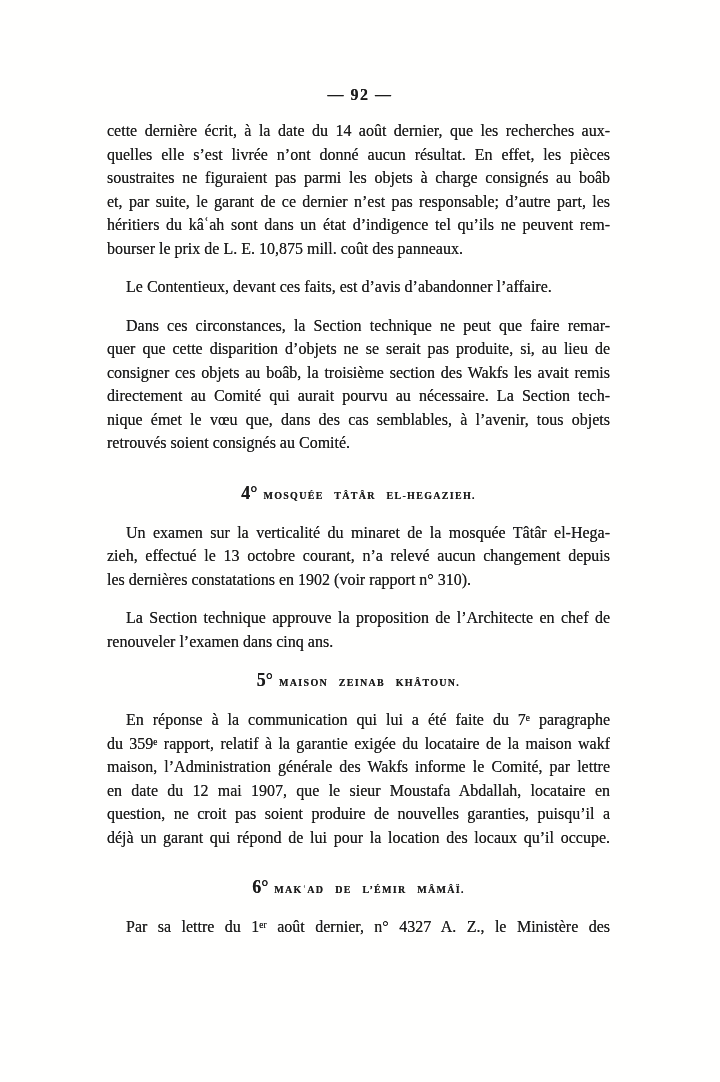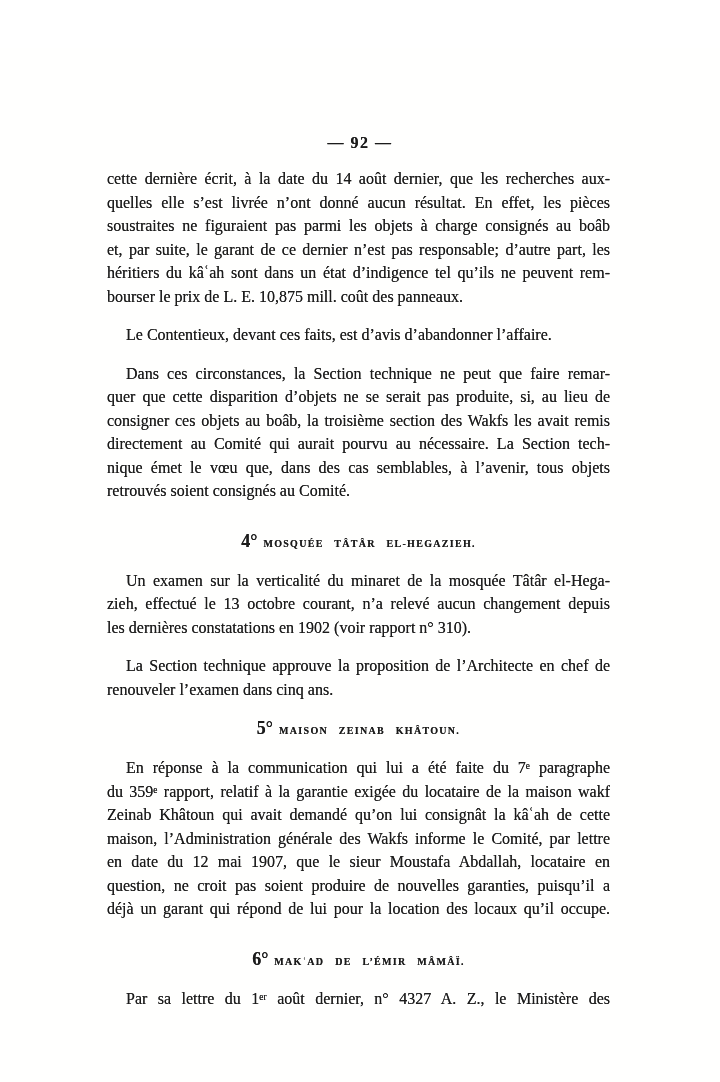--- a/index.html
+++ b/index.html
@@ -17,21 +17,20 @@
     background:#fffffe;
     box-sizing:border-box;
   }
   .page-header{
     padding-top:86px;
     text-align:center;
     font-size:16px;
     font-weight:bold;
     letter-spacing:1.5px;
     text-shadow:0 0 0.5px rgba(25,25,25,.8);
-    margin-top:48px;
   }
   .textblock{
     width:533px;
     margin:15px 0 0 92px;
     font-size:16px;
     line-height:23.5px;
     text-shadow:0 0 0.55px rgba(25,25,25,.8);
   }
   p.para{margin:15px;padding:0;}
   .line{
@@ -111,21 +110,20 @@
       <span class="line">renouveler l’examen dans cinq ans.</span>
     </p>
 
     <h2 class="heading gap-lg">
       <span class="hnum">5°</span><span class="hlabel">MAISON ZEINAB KHÂTOUN.</span>
     </h2>
 
     <p class="para">
       <span class="line j ind">En réponse à la communication qui lui a été faite du 7ᵉ paragraphe</span>
       <span class="line j">du 359ᵉ rapport, relatif à la garantie exigée du locataire de la maison wakf</span>
-      <span class="line j">Zeinab Khâtoun qui avait demandé qu’on lui consignât la kâʿah de cette</span>
       <span class="line j">maison, l’Administration générale des Wakfs informe le Comité, par lettre</span>
       <span class="line j">en date du 12 mai 1907, que le sieur Moustafa Abdallah, locataire en</span>
       <span class="line j">question, ne croit pas soient produire de nouvelles garanties, puisqu’il a</span>
       <span class="line j">déjà un garant qui répond de lui pour la location des locaux qu’il occupe.</span>
     </p>
 
 
     <h2 class="heading">
       <span class="hnum">6°</span><span class="hlabel">MAKʿAD DE L’ÉMIR MÂMÂÏ.</span>
     </h2>

